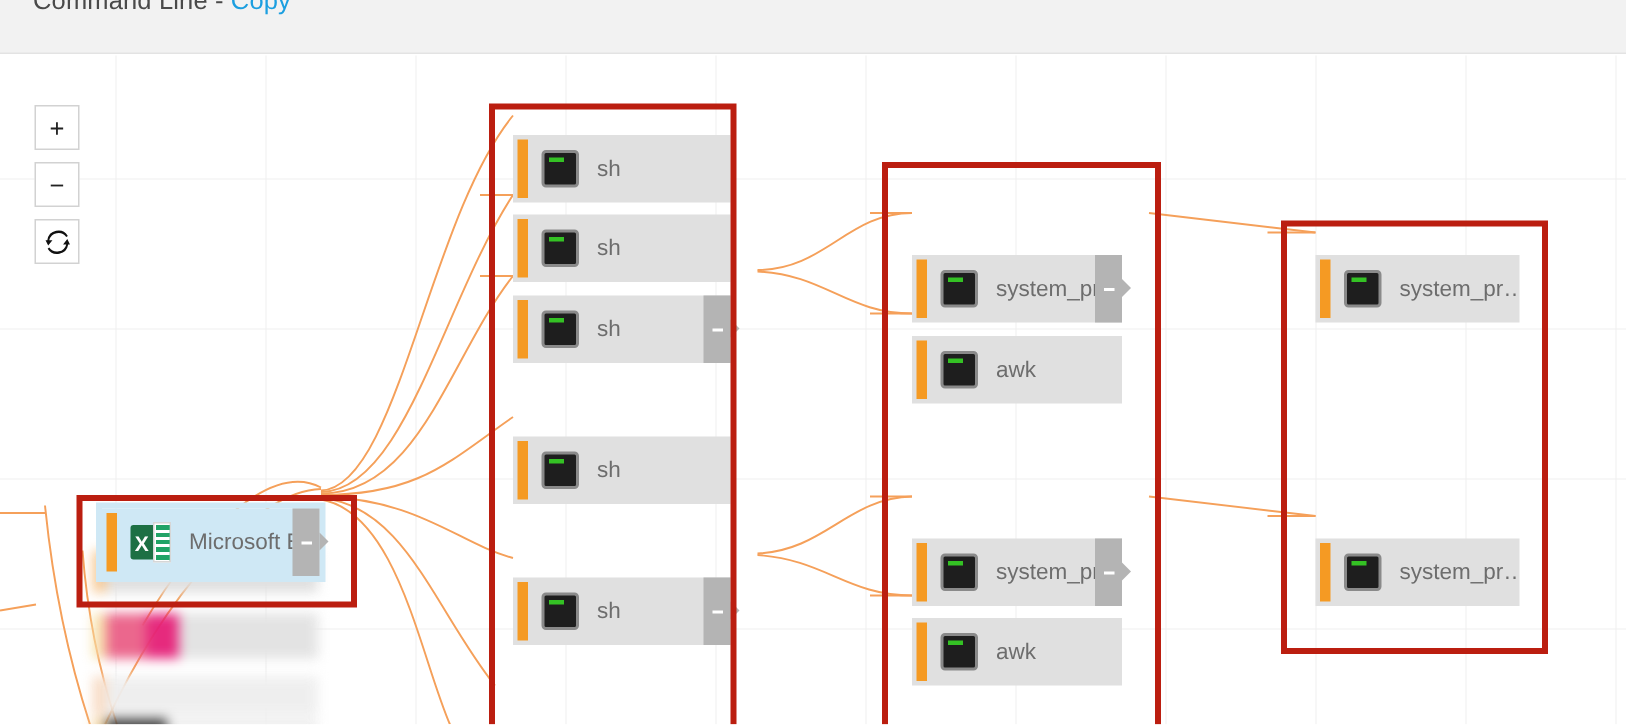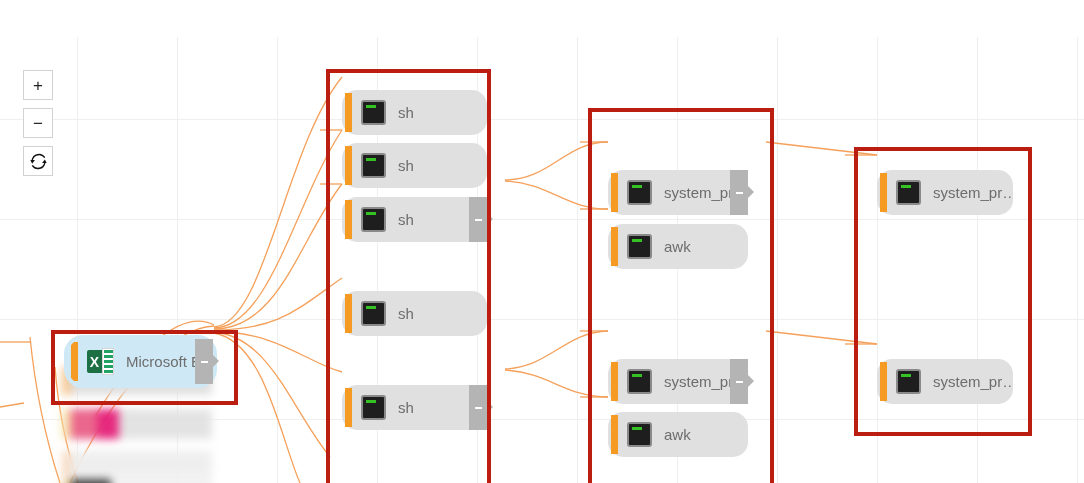--- a/index.html
+++ b/index.html
@@ -91,21 +91,20 @@
 
   
   .node {
     position: absolute;
     height: 45px;
     background: #e0e0e0;
     display: flex;
     align-items: center;
     z-index: 20;
     box-sizing: border-box;
-    border-radius: 15px;
   }
   .node.selected {
     background: #cfe8f5;
     outline: 4px solid #cfe8f5;
   }
   .node-bar {
     width: 7px;
     height: 39px;
     background: #f59a23;
     margin-left: 3px;
@@ -227,20 +226,25 @@
     align-items: center;
   }
   .blur-bar { width: 9px; height: 100%; }
   .blur-body { flex: 1 1 auto; height: 100%; }
 </style>
 </head>
 <body>
 
 <div id="app">
 
+  <div class="header">
+    <div class="header-title">
+      <span>Command Line - </span><span class="copy-link">Copy</span>
+    </div>
+  </div>
 
   <div class="canvas">
 
     <svg class="edges" viewBox="0 0 1084 446">
       <g fill="none" stroke="#f5a05a" stroke-width="1.3">
 
         <path d="M214 290 C 265 288, 285 110, 342 40"></path>
         <path d="M214 291 C 270 290, 295 165, 342 93"></path>
         <path d="M214 292 C 280 292, 300 200, 342 147"></path>
         <path d="M214 293 C 280 293, 300 270, 342 241"></path>

